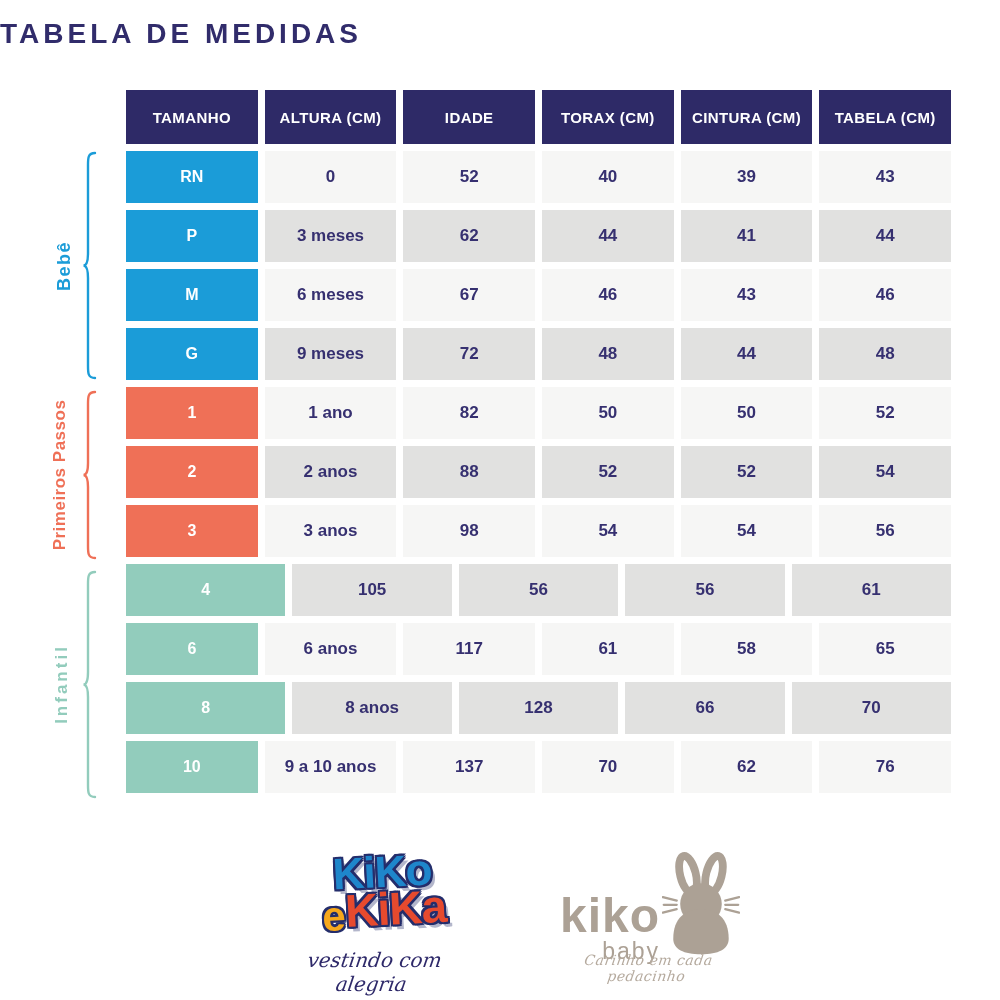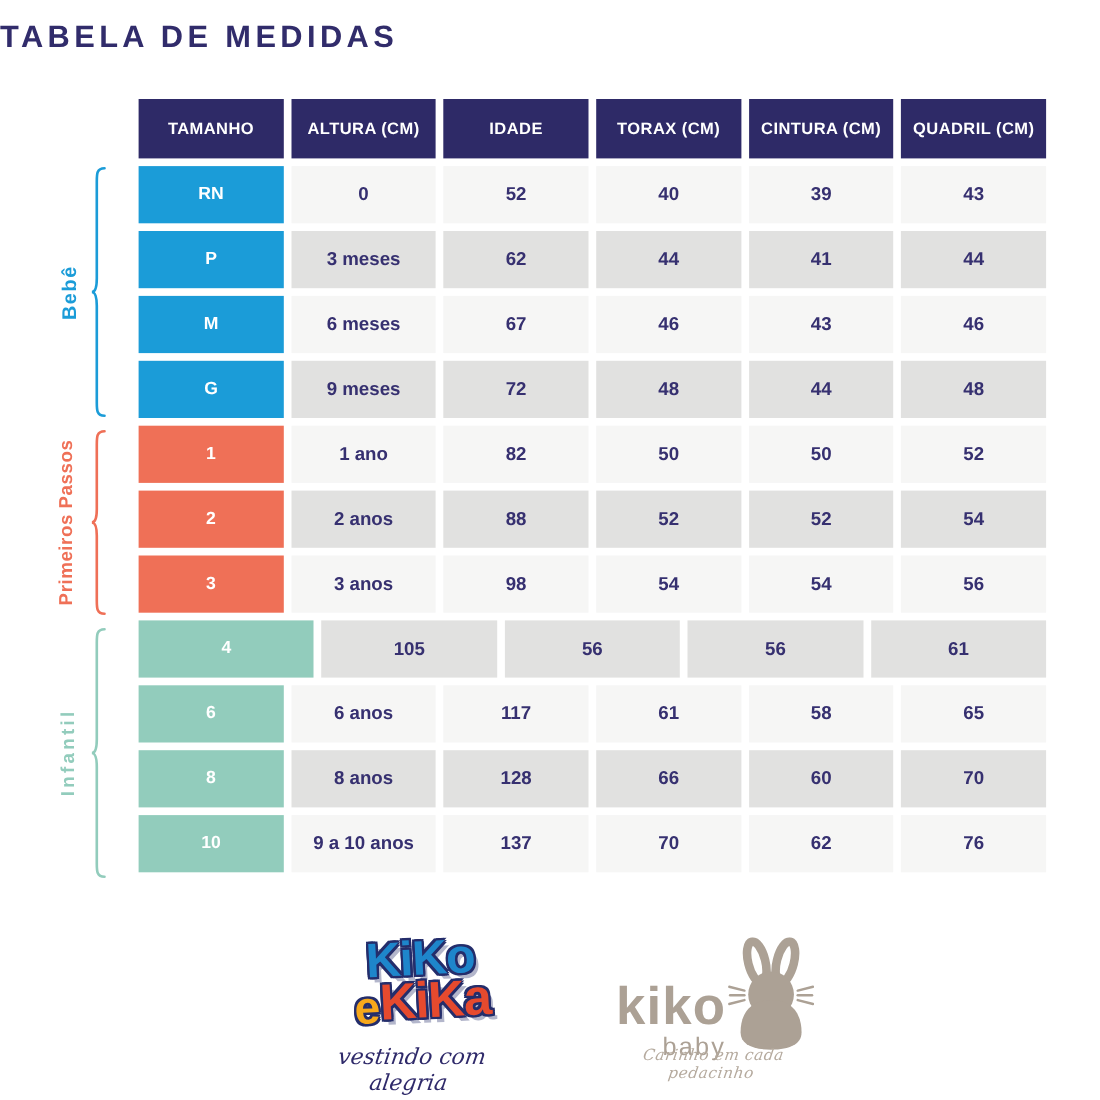--- a/index.html
+++ b/index.html
@@ -102,21 +102,21 @@
   <div class="v-label passos" style="left:60px; top:475px;">Primeiros Passos</div>
   <div class="v-label infantil" style="left:62px; top:684px;">Infantil</div>
 
   <div class="table-wrap">
     <div class="row">
       <div class="hcell">TAMANHO</div>
       <div class="hcell">ALTURA (CM)</div>
       <div class="hcell">IDADE</div>
       <div class="hcell">TORAX (CM)</div>
       <div class="hcell">CINTURA (CM)</div>
-      <div class="hcell">QUADRIL (CM)</div>
+      <div class="hcell">TABELA (CM)</div>
     </div>
 
     <div class="row">
       <div class="cell size blue">RN</div>
       <div class="cell light">0</div>
       <div class="cell light">52</div>
       <div class="cell light">40</div>
       <div class="cell light">39</div>
       <div class="cell light">43</div>
     </div>
@@ -183,21 +183,20 @@
       <div class="cell light">117</div>
       <div class="cell light">61</div>
       <div class="cell light">58</div>
       <div class="cell light">65</div>
     </div>
     <div class="row">
       <div class="cell size teal">8</div>
       <div class="cell shade">8 anos</div>
       <div class="cell shade">128</div>
       <div class="cell shade">66</div>
-      <div class="cell shade">60</div>
       <div class="cell shade">70</div>
     </div>
     <div class="row">
       <div class="cell size teal">10</div>
       <div class="cell light">9 a 10 anos</div>
       <div class="cell light">137</div>
       <div class="cell light">70</div>
       <div class="cell light">62</div>
       <div class="cell light">76</div>
     </div>

